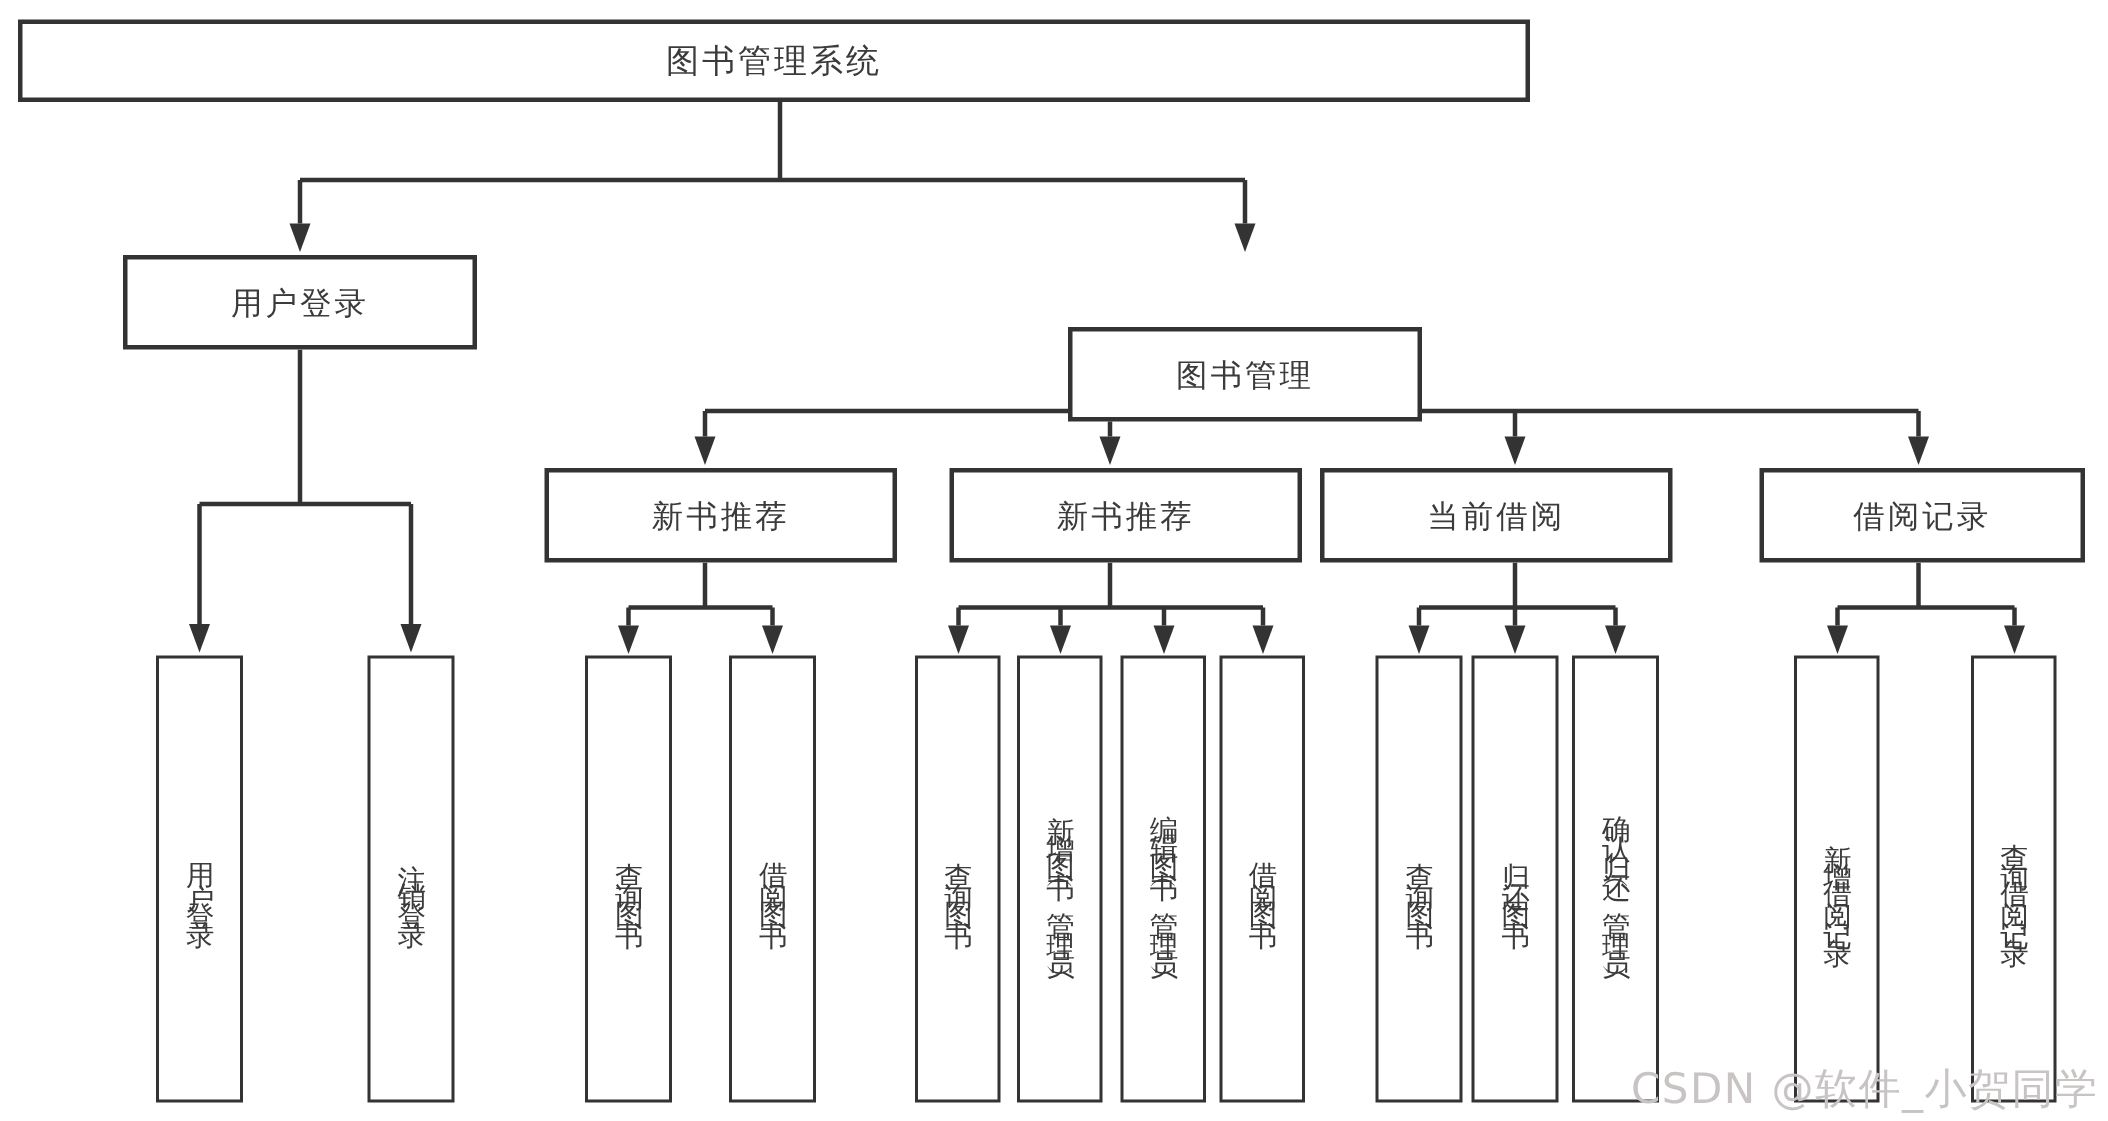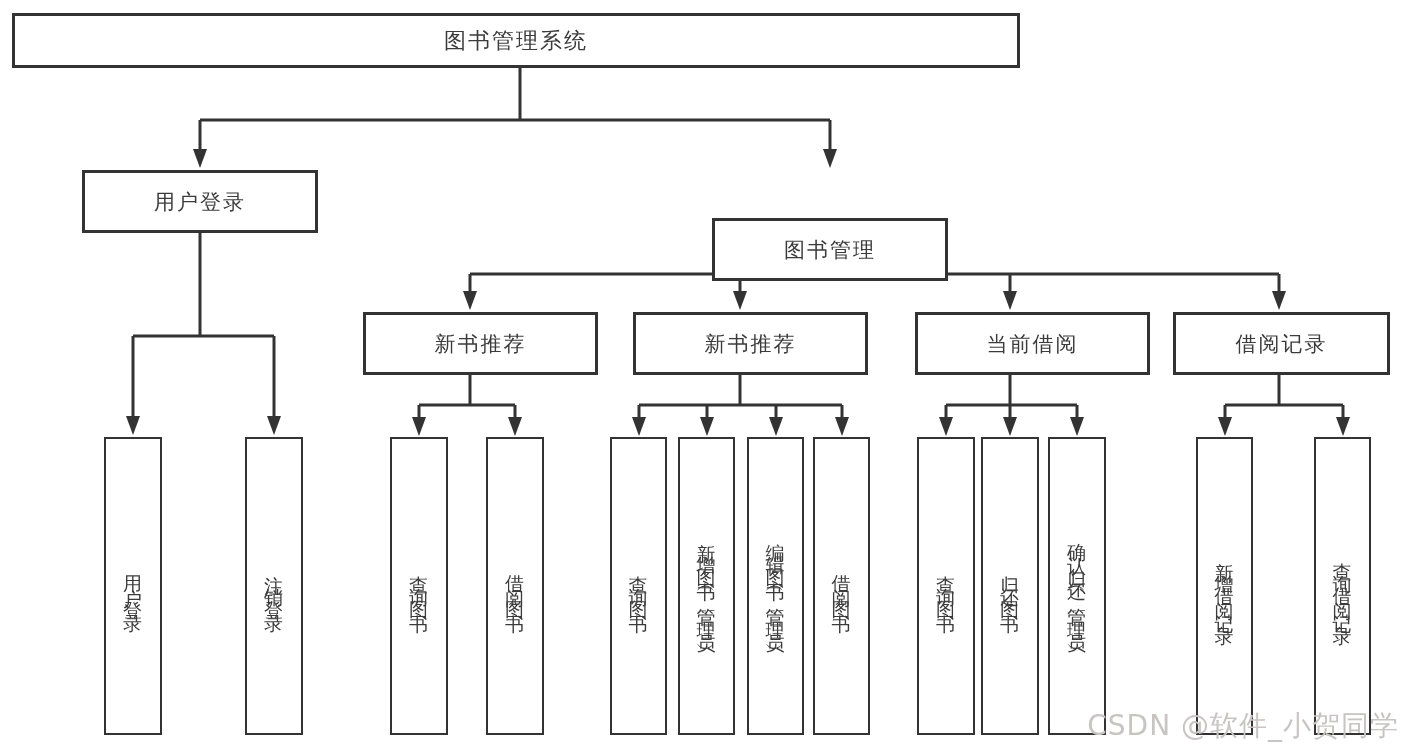--- a/index.html
+++ b/index.html
@@ -33,21 +33,21 @@
   .hlabel { font-size: 21px; letter-spacing: 2px; white-space: nowrap; }
   .root  { left: 12px;  top: 13px;  width: 1008px; height: 55px; }
   .root .hlabel { font-size: 22px; }
   .lv2, .lv3 { height: 63px; }
   .lv2 { top: 170px; width: 236px; }
   .lv3 { top: 312px; width: 235px; }
   .b-user   { left: 82px; }
   .b-mgmt   { left: 712px; margin-top: 48px; }
   .b-newrec { left: 363px; }
   .b-borrow { left: 633px; }
-  .b-cur    { left: 915px; }
+  .b-cur    { left: 880px; }
   .b-rec    { left: 1173px; width: 217px; }
   .leaf {
     top: 437px; width: 58px; height: 298px;
     border-width: 2px;
   }
   .leaf.w57 { width: 57px; }
   .vlabel {
     writing-mode: vertical-rl;
     text-orientation: mixed;
     font-size: 19px;

